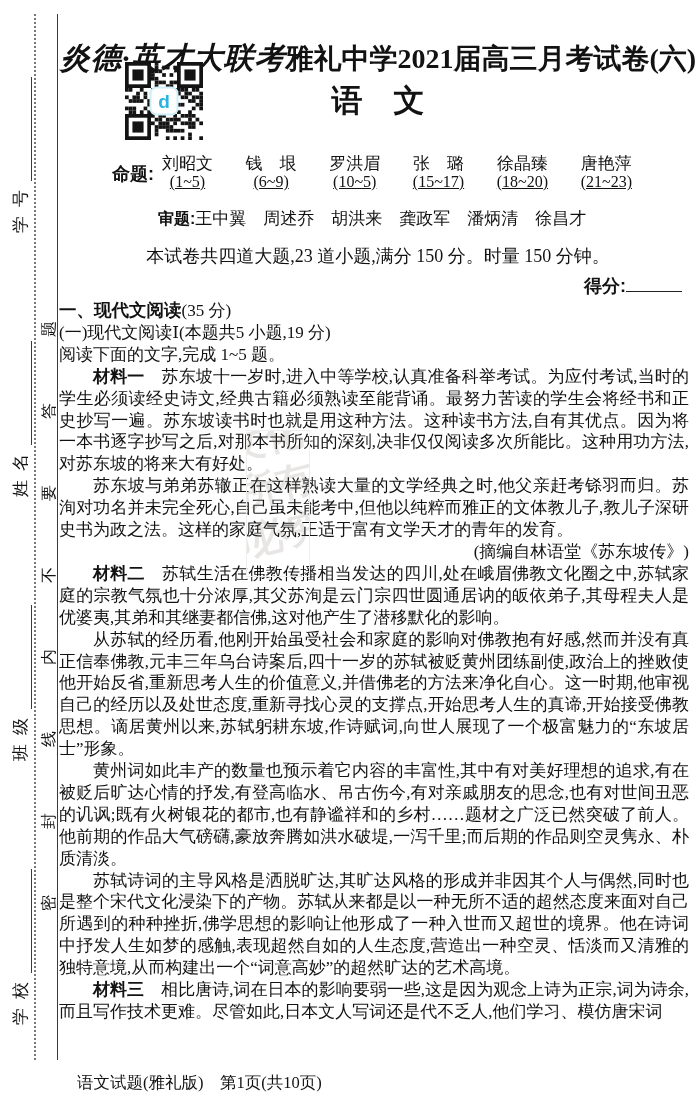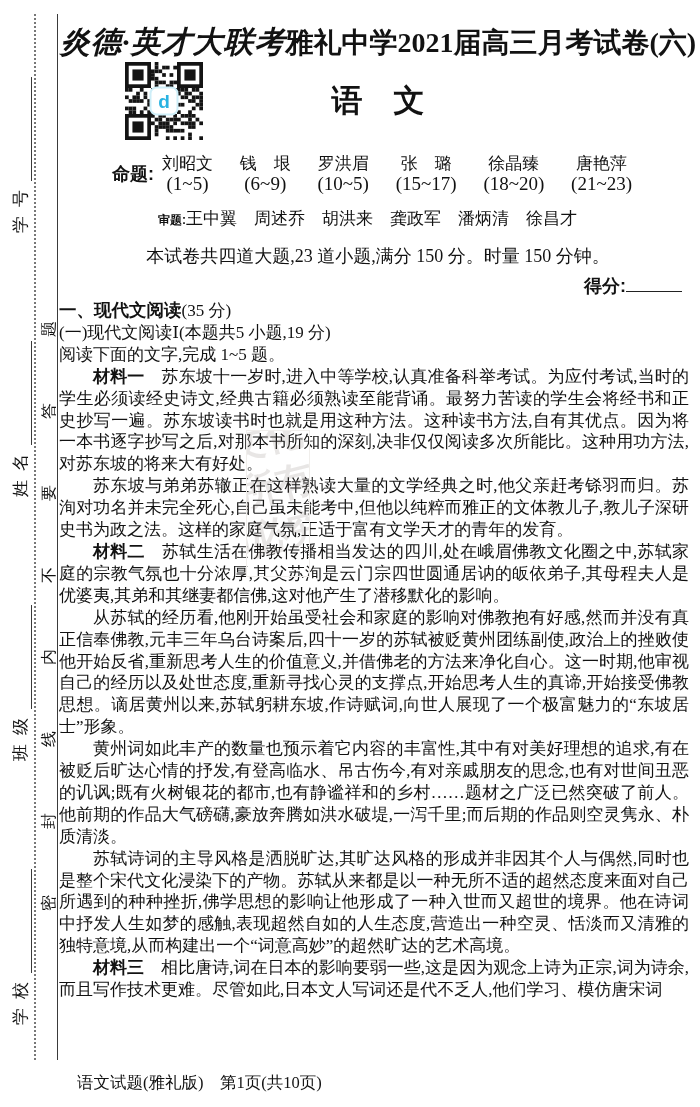--- a/index.html
+++ b/index.html
@@ -14,43 +14,43 @@
                display:flex;justify-content:space-between;align-items:flex-end;
                padding:0 22px;box-sizing:border-box;font-size:17px;}
   .s-field{display:flex;align-items:flex-end;}
   .f-label{letter-spacing:9px;white-space:nowrap;}
   .f-blank{display:inline-block;width:104px;height:15px;border-bottom:1px solid #3a3a3a;}
   .seal-warning{position:absolute;left:37px;top:922px;width:678px;height:23px;line-height:23px;
                 transform:rotate(-90deg);transform-origin:0 0;text-align:center;
                 font-size:16px;letter-spacing:66px;white-space:nowrap;}
 
   
-  .exam-title{position:absolute;left:60px;top:22px;width:634px;text-align:right;white-space:nowrap;}
+  .exam-title{position:absolute;left:60px;top:38px;width:634px;text-align:right;white-space:nowrap;}
   .brand{font-size:30px;font-weight:bold;font-style:italic;letter-spacing:1px;}
   .title-rest{font-size:28px;font-weight:bold;}
   .qr{position:absolute;left:122px;top:62px;width:84px;height:78px;}
   .qr svg{display:block;width:84px;height:78px;}
   .qr-logo{position:absolute;left:50%;top:50%;transform:translate(-50%,-50%);
            width:25px;height:25px;background:#fff;border:2px solid #cdeef8;border-radius:7px;
            display:flex;align-items:center;justify-content:center;
            font-family:"Liberation Sans","DejaVu Sans",sans-serif;font-weight:bold;
            font-size:19px;color:#29b3e2;}
   .subject{position:absolute;left:63px;top:80px;width:630px;text-align:center;
            font-size:31px;font-weight:bold;font-family:"Liberation Sans","DejaVu Sans",sans-serif;}
 
   .setters{position:absolute;left:112px;top:152px;right:68px;display:flex;font-size:17px;}
   .setters-label{font-weight:bold;font-family:"Liberation Sans","DejaVu Sans",sans-serif;
                  font-size:18px;width:50px;padding-top:10px;white-space:nowrap;}
   .setter-cols{flex:1;display:flex;justify-content:space-between;gap:14px;}
   .setter-col{text-align:center;}
   .setter-name{height:21px;white-space:nowrap;}
-  .setter-range{font-size:19px;white-space:nowrap;}
+  .setter-range{font-size:16px;white-space:nowrap;text-decoration:underline;}
 
   .reviewers{position:absolute;left:158px;top:207px;font-size:17px;white-space:nowrap;}
-  .reviewers-label{font-weight:bold;font-family:"Liberation Sans","DejaVu Sans",sans-serif;font-size:12px;}
+  .reviewers-label{font-weight:bold;font-family:"Liberation Sans","DejaVu Sans",sans-serif;font-size:16px;}
   .reviewer-name{margin-right:17px;}
 
   .notice{position:absolute;left:63px;top:244px;width:630px;text-align:center;font-size:18px;}
   .score{position:absolute;top:274px;right:18px;font-size:18px;font-weight:bold;
          font-family:"Liberation Sans","DejaVu Sans",sans-serif;}
   .score-blank{display:inline-block;width:56px;height:17px;border-bottom:1px solid #222;}
 
   
   .body-content{position:absolute;left:59px;top:300px;width:630px;
                 font-size:17px;line-height:21.9px;text-align:justify;word-break:break-all;}
@@ -277,20 +277,21 @@
   <div class="notice">本试卷共四道大题,23 道小题,满分 150 分。时量 150 分钟。</div>
 
   <div class="score"><span>得分:</span><span class="score-blank"></span></div>
 
   <div class="body-content">
       <p class="para heading"><b class="h-bold">一、现代文阅读</b>(35 分)</p>
       <p class="para plain">(一)现代文阅读Ⅰ(本题共5 小题,19 分)</p>
       <p class="para plain">阅读下面的文字,完成 1~5 题。</p>
       <p class="para indent"><b class="lead">材料一</b>　苏东坡十一岁时,进入中等学校,认真准备科举考试。为应付考试,当时的学生必须读经史诗文,经典古籍必须熟读至能背诵。最努力苦读的学生会将经书和正史抄写一遍。苏东坡读书时也就是用这种方法。这种读书方法,自有其优点。因为将一本书逐字抄写之后,对那本书所知的深刻,决非仅仅阅读多次所能比。这种用功方法,对苏东坡的将来大有好处。</p>
       <p class="para indent">苏东坡与弟弟苏辙正在这样熟读大量的文学经典之时,他父亲赶考铩羽而归。苏洵对功名并未完全死心,自己虽未能考中,但他以纯粹而雅正的文体教儿子,教儿子深研史书为政之法。这样的家庭气氛,正适于富有文学天才的青年的发育。</p>
+      <p class="para right">(摘编自林语堂《苏东坡传》)</p>
       <p class="para indent"><b class="lead">材料二</b>　苏轼生活在佛教传播相当发达的四川,处在峨眉佛教文化圈之中,苏轼家庭的宗教气氛也十分浓厚,其父苏洵是云门宗四世圆通居讷的皈依弟子,其母程夫人是优婆夷,其弟和其继妻都信佛,这对他产生了潜移默化的影响。</p>
       <p class="para indent">从苏轼的经历看,他刚开始虽受社会和家庭的影响对佛教抱有好感,然而并没有真正信奉佛教,元丰三年乌台诗案后,四十一岁的苏轼被贬黄州团练副使,政治上的挫败使他开始反省,重新思考人生的价值意义,并借佛老的方法来净化自心。这一时期,他审视自己的经历以及处世态度,重新寻找心灵的支撑点,开始思考人生的真谛,开始接受佛教思想。谪居黄州以来,苏轼躬耕东坡,作诗赋词,向世人展现了一个极富魅力的“东坡居士”形象。</p>
       <p class="para indent">黄州词如此丰产的数量也预示着它内容的丰富性,其中有对美好理想的追求,有在被贬后旷达心情的抒发,有登高临水、吊古伤今,有对亲戚朋友的思念,也有对世间丑恶的讥讽;既有火树银花的都市,也有静谧祥和的乡村……题材之广泛已然突破了前人。他前期的作品大气磅礴,豪放奔腾如洪水破堤,一泻千里;而后期的作品则空灵隽永、朴质清淡。</p>
       <p class="para indent">苏轼诗词的主导风格是洒脱旷达,其旷达风格的形成并非因其个人与偶然,同时也是整个宋代文化浸染下的产物。苏轼从来都是以一种无所不适的超然态度来面对自己所遇到的种种挫折,佛学思想的影响让他形成了一种入世而又超世的境界。他在诗词中抒发人生如梦的感触,表现超然自如的人生态度,营造出一种空灵、恬淡而又清雅的独特意境,从而构建出一个“词意高妙”的超然旷达的艺术高境。</p>
       <p class="para indent"><b class="lead">材料三</b>　相比唐诗,词在日本的影响要弱一些,这是因为观念上诗为正宗,词为诗余,而且写作技术更难。尽管如此,日本文人写词还是代不乏人,他们学习、模仿唐宋词</p>
     </div>
 
   <div class="watermark-box">
     <div class="watermark-text">
         <div>炎德文化</div>

